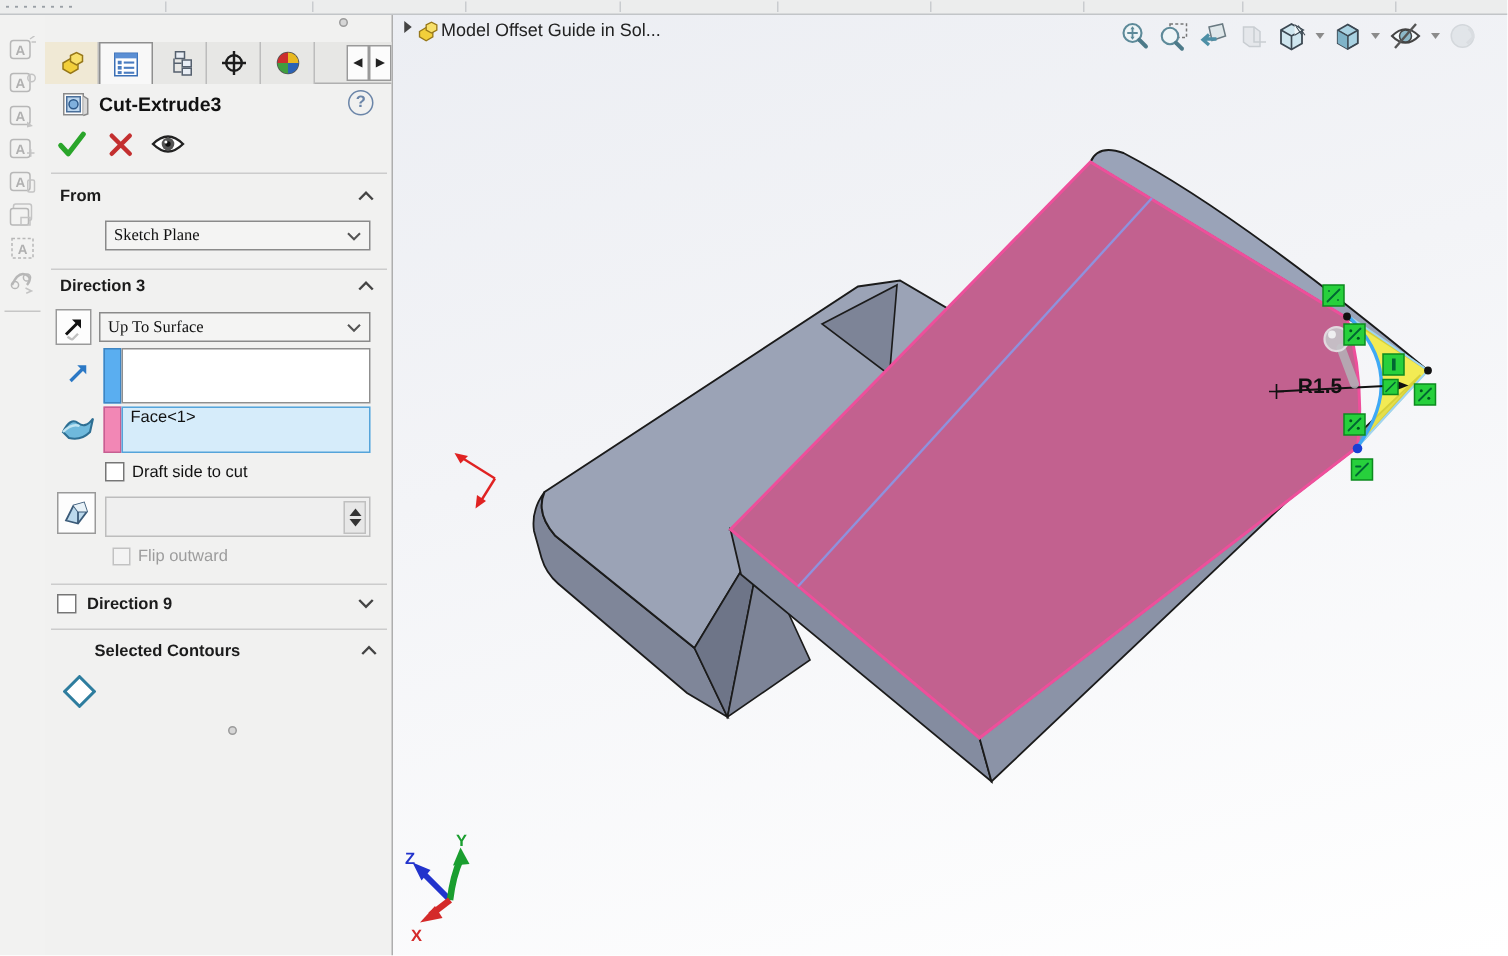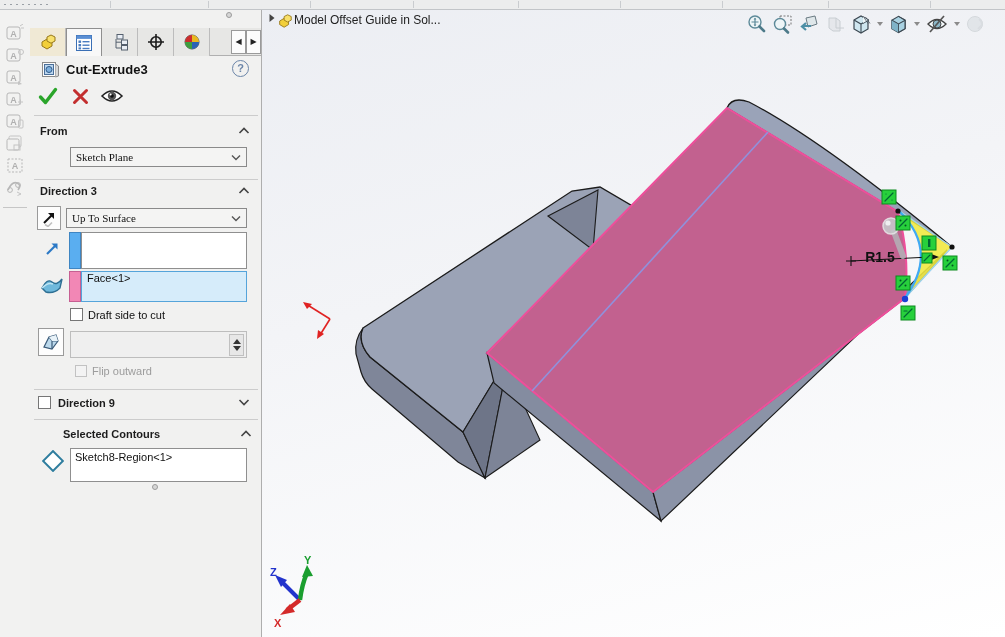--- a/index.html
+++ b/index.html
@@ -268,23 +268,20 @@
 
     <div class="divider" style="top:409px"></div>
 
     <div class="ghead" style="left:8px; top:418px;margin-left:25px;">Selected Contours</div>
     <svg class="chev" style="left:210px; top:420px;" width="12" height="8" viewBox="0 0 12 8">
         <path d="M1.5 6 L6 1.5 L10.5 6" fill="none" stroke="#444" stroke-width="1.6"></path>
       </svg>
     <svg class="abs" style="left:12px; top:440px;" width="22" height="22" viewBox="0 0 22 22">
         <rect x="4" y="4" width="14" height="14" fill="#fff" stroke="#2e7d9e" stroke-width="2" transform="rotate(45 11 11)"></rect>
       </svg>
-    <div class="listbox" style="left:40px; top:438px; width:177px; height:34px;">
-      <div>Sketch8-Region&lt;1&gt;</div>
-    </div>
     <div class="dothandle" style="left:122px; top:474px;"></div>
   </div>
 
   <div class="abs collapse-tab">
     <div class="dothandle" style="left:2px; top:18px; width:5px; height:5px;"></div>
   </div>
 
   <div class="abs viewport">
 
     <svg class="abs" style="left:0; top:0;" width="743" height="627" viewBox="0 0 743 627">

